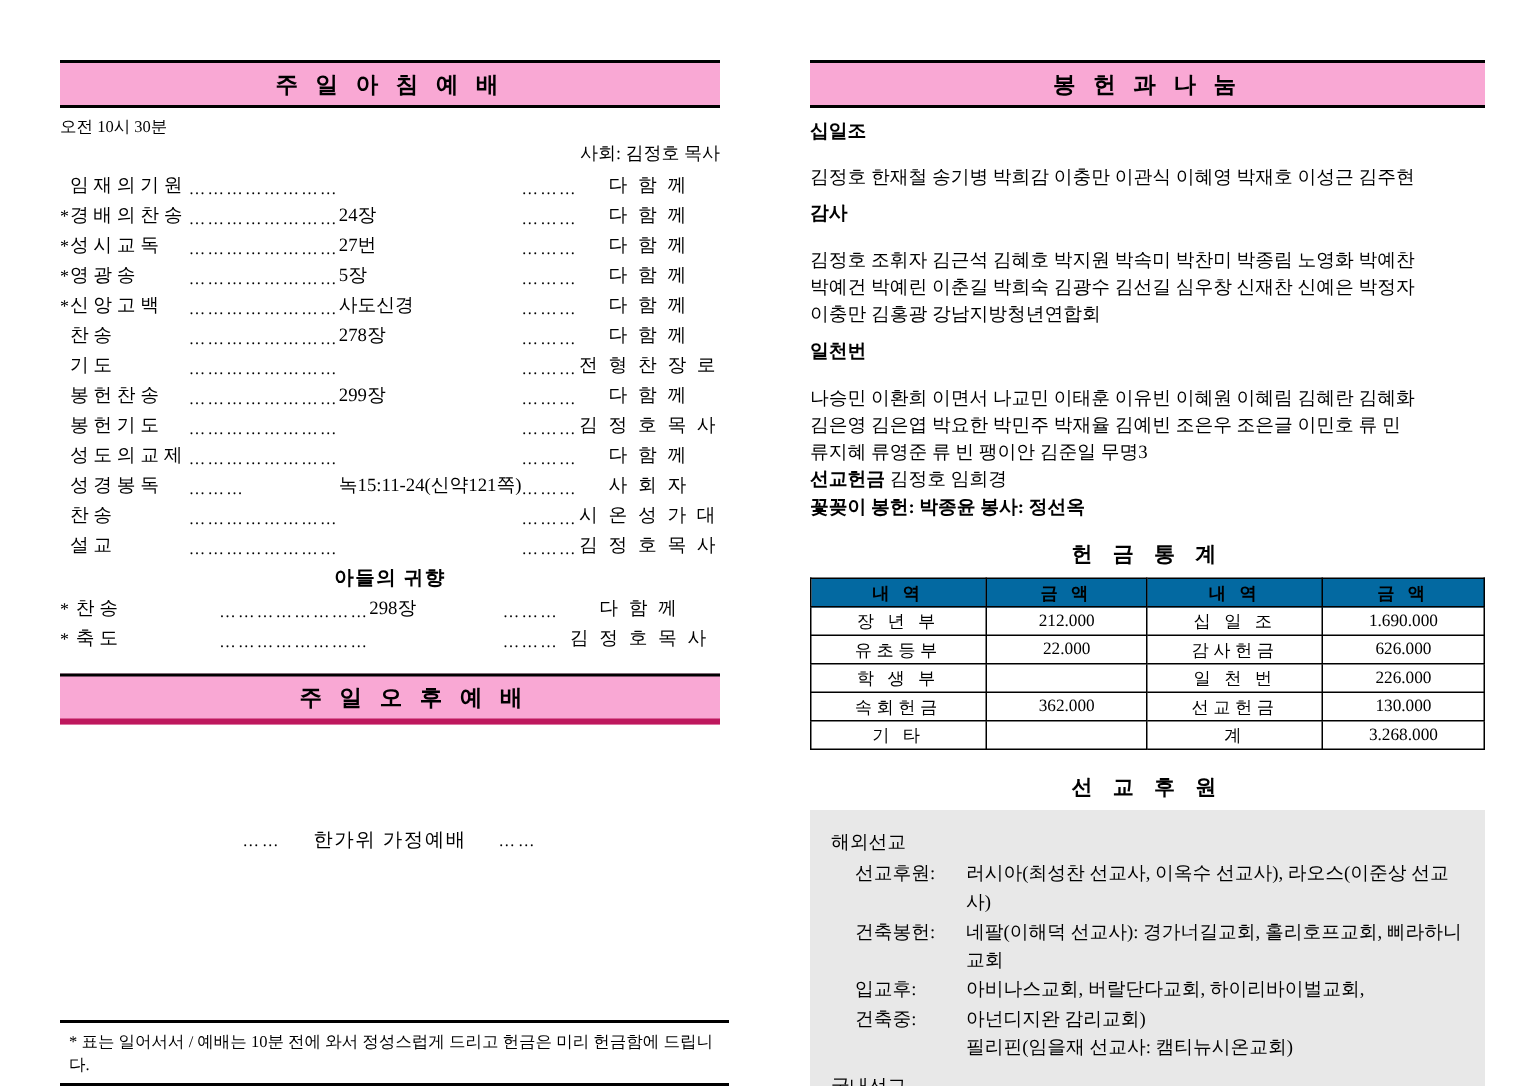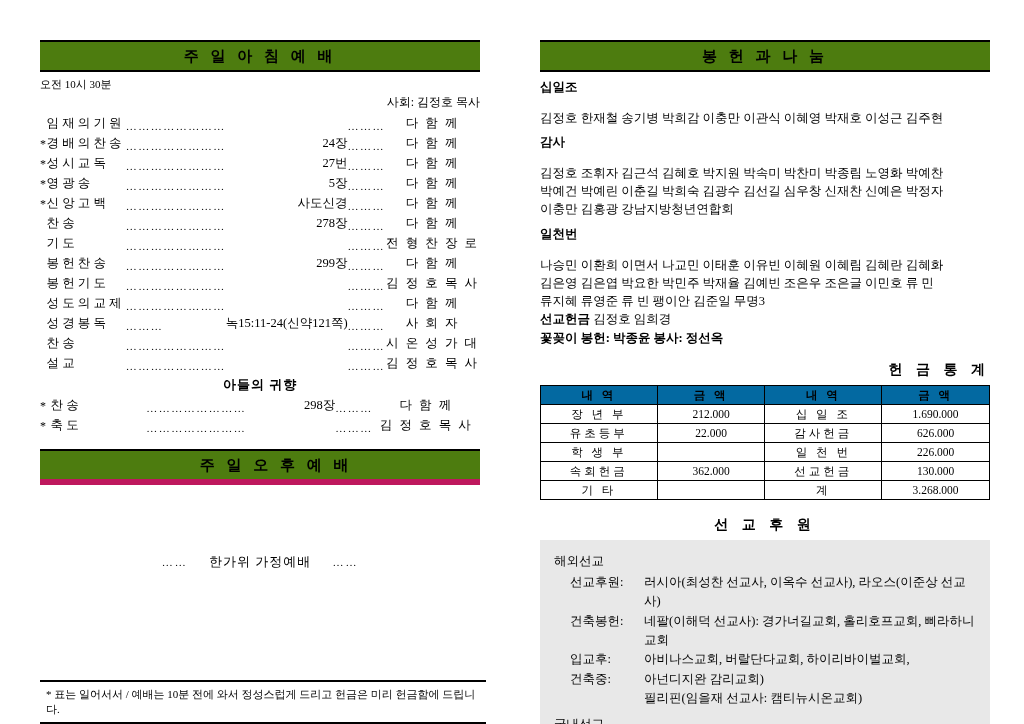--- a/index.html
+++ b/index.html
@@ -28,32 +28,32 @@
   }
   .col-right {
     position: absolute;
     left: 540px;
     top: 40px;
     width: 450px;
   }
 
   
   .bar {
-    background: #4d7c0f;
+    background: #f9a8d4;
     border-top: 2px solid #000;
     border-bottom: 2px solid #000;
     text-align: center;
     font-weight: bold;
     font-size: 15px;
     letter-spacing: 4px;
     padding: 5px 0 4px 0;
   }
   .bar.plain {
     border-top: 2px solid #000;
-    border-bottom: 6px solid #be185d;
+    border-bottom: 4px solid #be185d;
     padding-left: 32px;
   }
 
   .time-note {
     font-size: 11px;
     margin-top: 5px;
   }
   .presider {
     font-size: 12px;
     text-align: right;
@@ -82,21 +82,21 @@
     letter-spacing: 0;
   }
   td.dots {
     color: #000;
     overflow: hidden;
     font-size: 11px;
     letter-spacing: 1.5px;
     padding: 0 3px;
   }
   td.val {
-    text-align: right;
+    text-align: left;
     width: 108px;
   }
   td.dots2 {
     color: #000;
     overflow: hidden;
     font-size: 11px;
     letter-spacing: 1.5px;
     padding: 0 3px;
   }
   td.who {
@@ -159,21 +159,21 @@
     font-weight: bold;
     font-size: 12.5px;
   }
   .inline-row {
     font-size: 12.5px;
     line-height: 1.5;
   }
 
   
   .stat-title {
-    text-align: right;
+    text-align: center;
     font-weight: bold;
     font-size: 14px;
     letter-spacing: 5px;
     margin: 14px 0 6px 0;
   }
   table.stats {
     width: 100%;
     border-collapse: collapse;
     font-size: 11.5px;
   }

